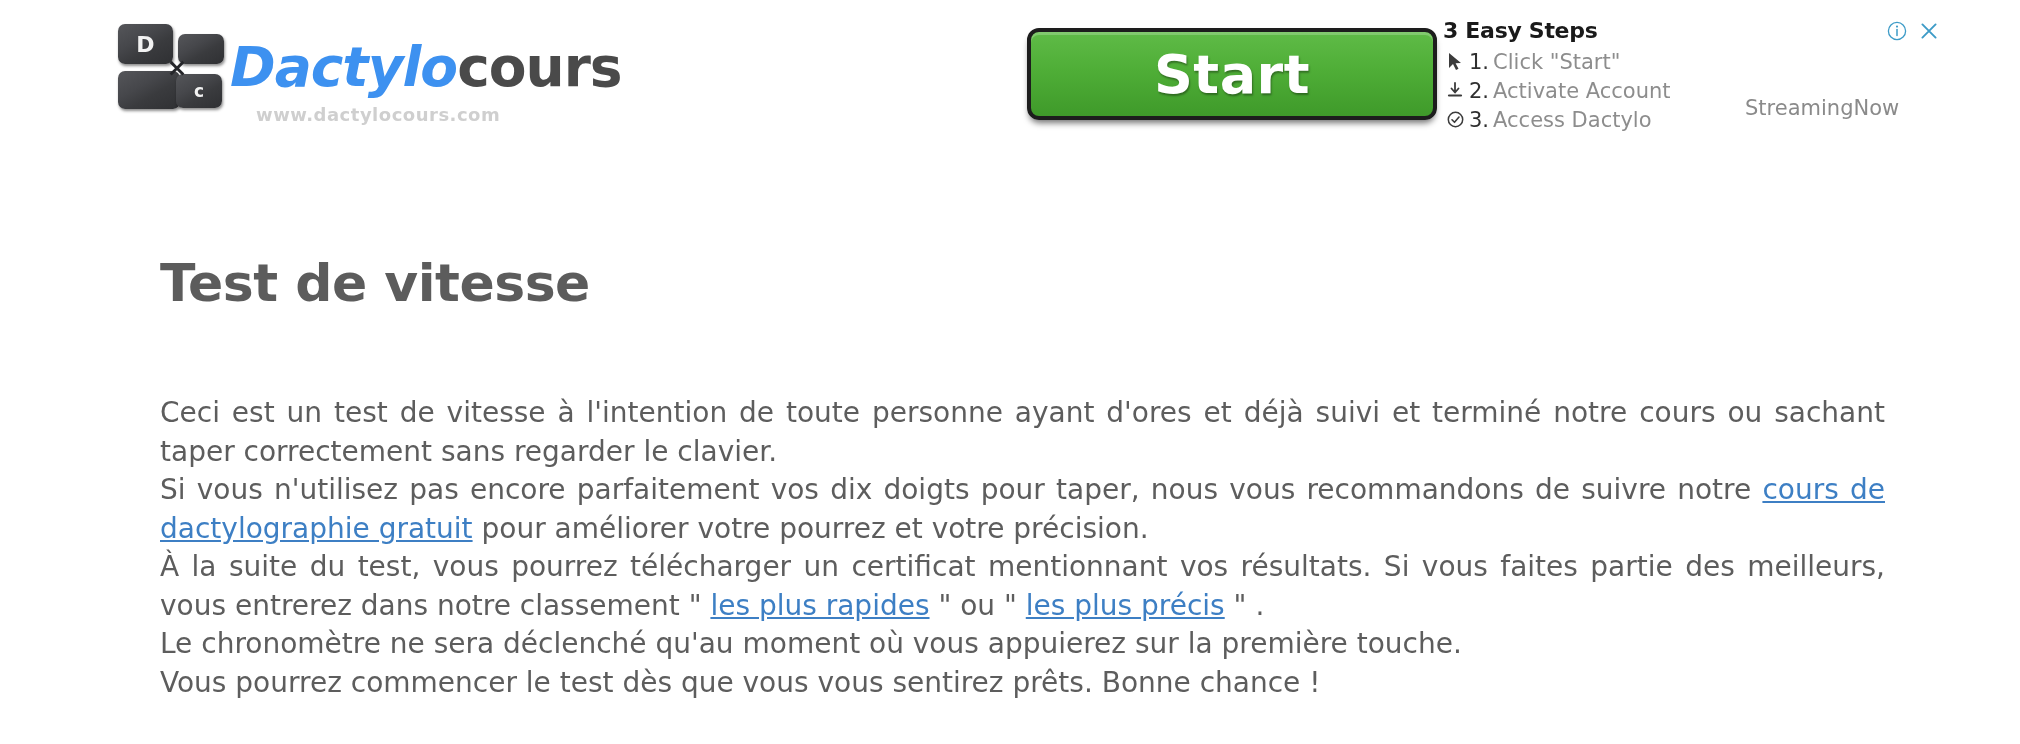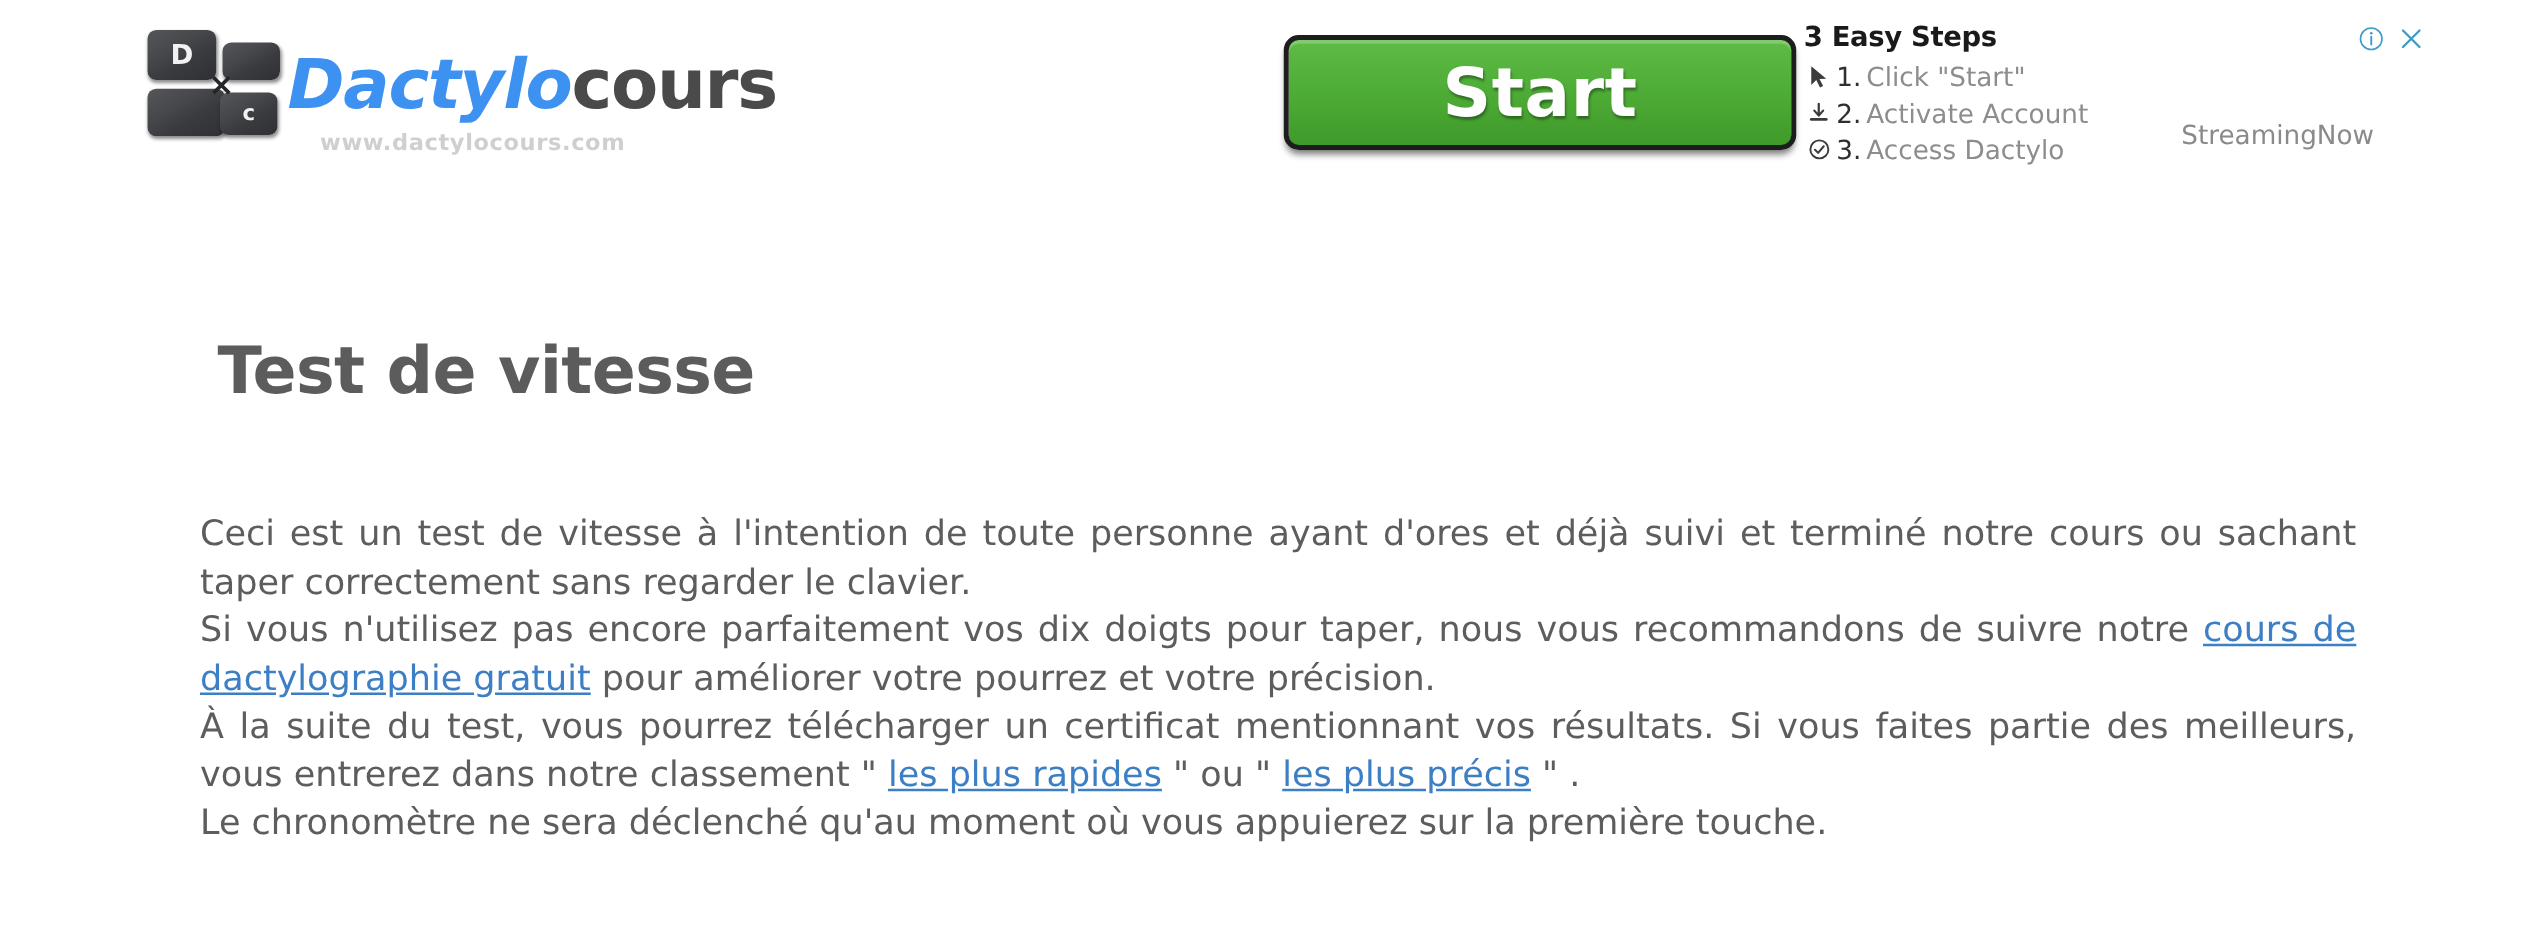--- a/index.html
+++ b/index.html
@@ -184,21 +184,21 @@
     position: absolute;
     left: 160px;
     top: 255px;
     width: 1725px;
   }
   .page-title {
     font-size: 52px;
     font-weight: bold;
     color: #5c5c5c;
     letter-spacing: -.5px;
-    margin: 14px;
+    margin: 0;
     line-height: 1.1;
   }
   .intro {
     margin-top: 82px;
     font-size: 28px;
     line-height: 38.5px;
     color: #5d5d5d;
     text-align: justify;
   }
   .intro p {
@@ -303,15 +303,16 @@
   <div class="intro">
 
     <p>Ceci est un test de vitesse à l'intention de toute personne ayant d'ores et déjà suivi et terminé notre cours ou sachant taper correctement sans regarder le clavier.</p>
 
     <p><span>Si vous n'utilisez pas encore parfaitement vos dix doigts pour taper, nous vous recommandons de suivre notre </span><a href="#">cours de dactylographie gratuit</a><span> pour améliorer votre pourrez et votre précision.</span></p>
 
     <p><span>À la suite du test, vous pourrez télécharger un certificat mentionnant vos résultats. Si vous faites partie des meilleurs, vous entrerez dans notre classement " </span><a href="#">les plus rapides</a><span> " ou " </span><a href="#">les plus précis</a><span> " .</span></p>
 
     <p class="nojust">Le chronomètre ne sera déclenché qu'au moment où vous appuierez sur la première touche.</p>
 
+    <p class="nojust">Vous pourrez commencer le test dès que vous vous sentirez prêts. Bonne chance !</p>
 
   </div>
 </div>
 
 </body></html>

